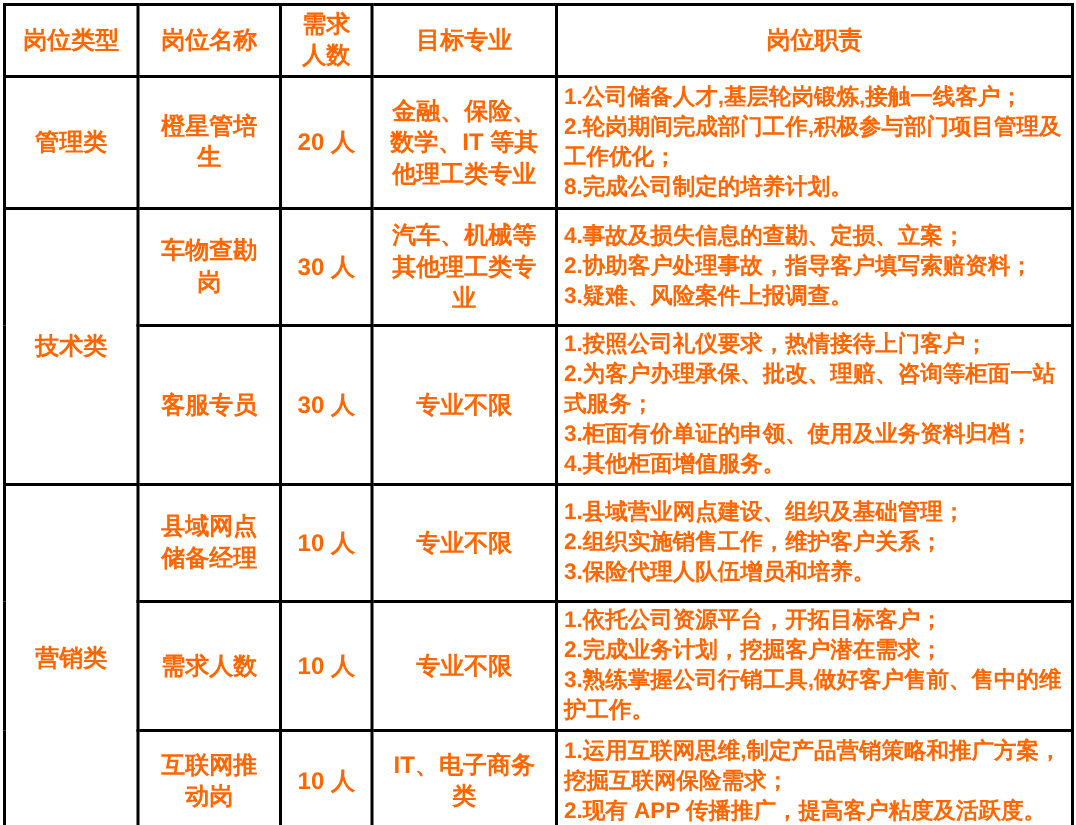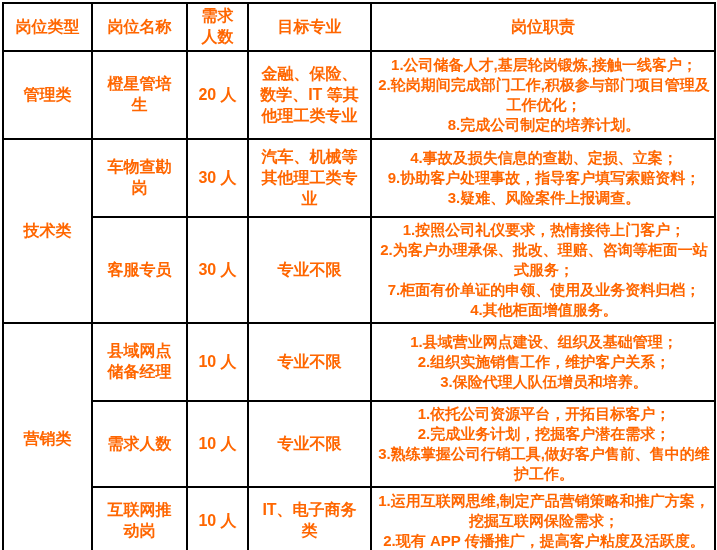--- a/index.html
+++ b/index.html
@@ -47,21 +47,20 @@
     padding: 2px 7px;
   }
   td.c-duties {
     font-size: 15px;
     line-height: 20px;
     text-align: left;
     padding: 2px 2px 2px 4px;
   }
   .duty-line {
     white-space: normal;
-    text-align: center;
   }
 </style>
 </head>
 <body>
 
 <table class="jobs">
   <colgroup>
     <col style="width:89px">
     <col style="width:95px">
     <col style="width:61px">
@@ -89,33 +88,33 @@
         </td>
     </tr>
 
     <tr style="height:78px">
       <td class="c-center" rowspan="2">技术类</td>
       <td class="c-center">车物查勘岗</td>
       <td class="c-center">30 人</td>
       <td class="c-center">汽车、机械等其他理工类专业</td>
       <td class="c-duties">
           <div class="duty-line">4.事故及损失信息的查勘、定损、立案；</div>
-          <div class="duty-line">9.协助客户处理事故，指导客户填写索赔资料；</div>
+          <div class="duty-line">2.协助客户处理事故，指导客户填写索赔资料；</div>
           <div class="duty-line">3.疑难、风险案件上报调查。</div>
         </td>
     </tr>
 
     <tr style="height:105px">
       <td class="c-center">客服专员</td>
       <td class="c-center">30 人</td>
       <td class="c-center">专业不限</td>
       <td class="c-duties">
           <div class="duty-line">1.按照公司礼仪要求，热情接待上门客户；</div>
           <div class="duty-line">2.为客户办理承保、批改、理赔、咨询等柜面一站式服务；</div>
-          <div class="duty-line">7.柜面有价单证的申领、使用及业务资料归档；</div>
+          <div class="duty-line">3.柜面有价单证的申领、使用及业务资料归档；</div>
           <div class="duty-line">4.其他柜面增值服务。</div>
         </td>
     </tr>
 
     <tr style="height:78px">
       <td class="c-center" rowspan="3">营销类</td>
       <td class="c-center">县域网点储备经理</td>
       <td class="c-center">10 人</td>
       <td class="c-center">专业不限</td>
       <td class="c-duties">

